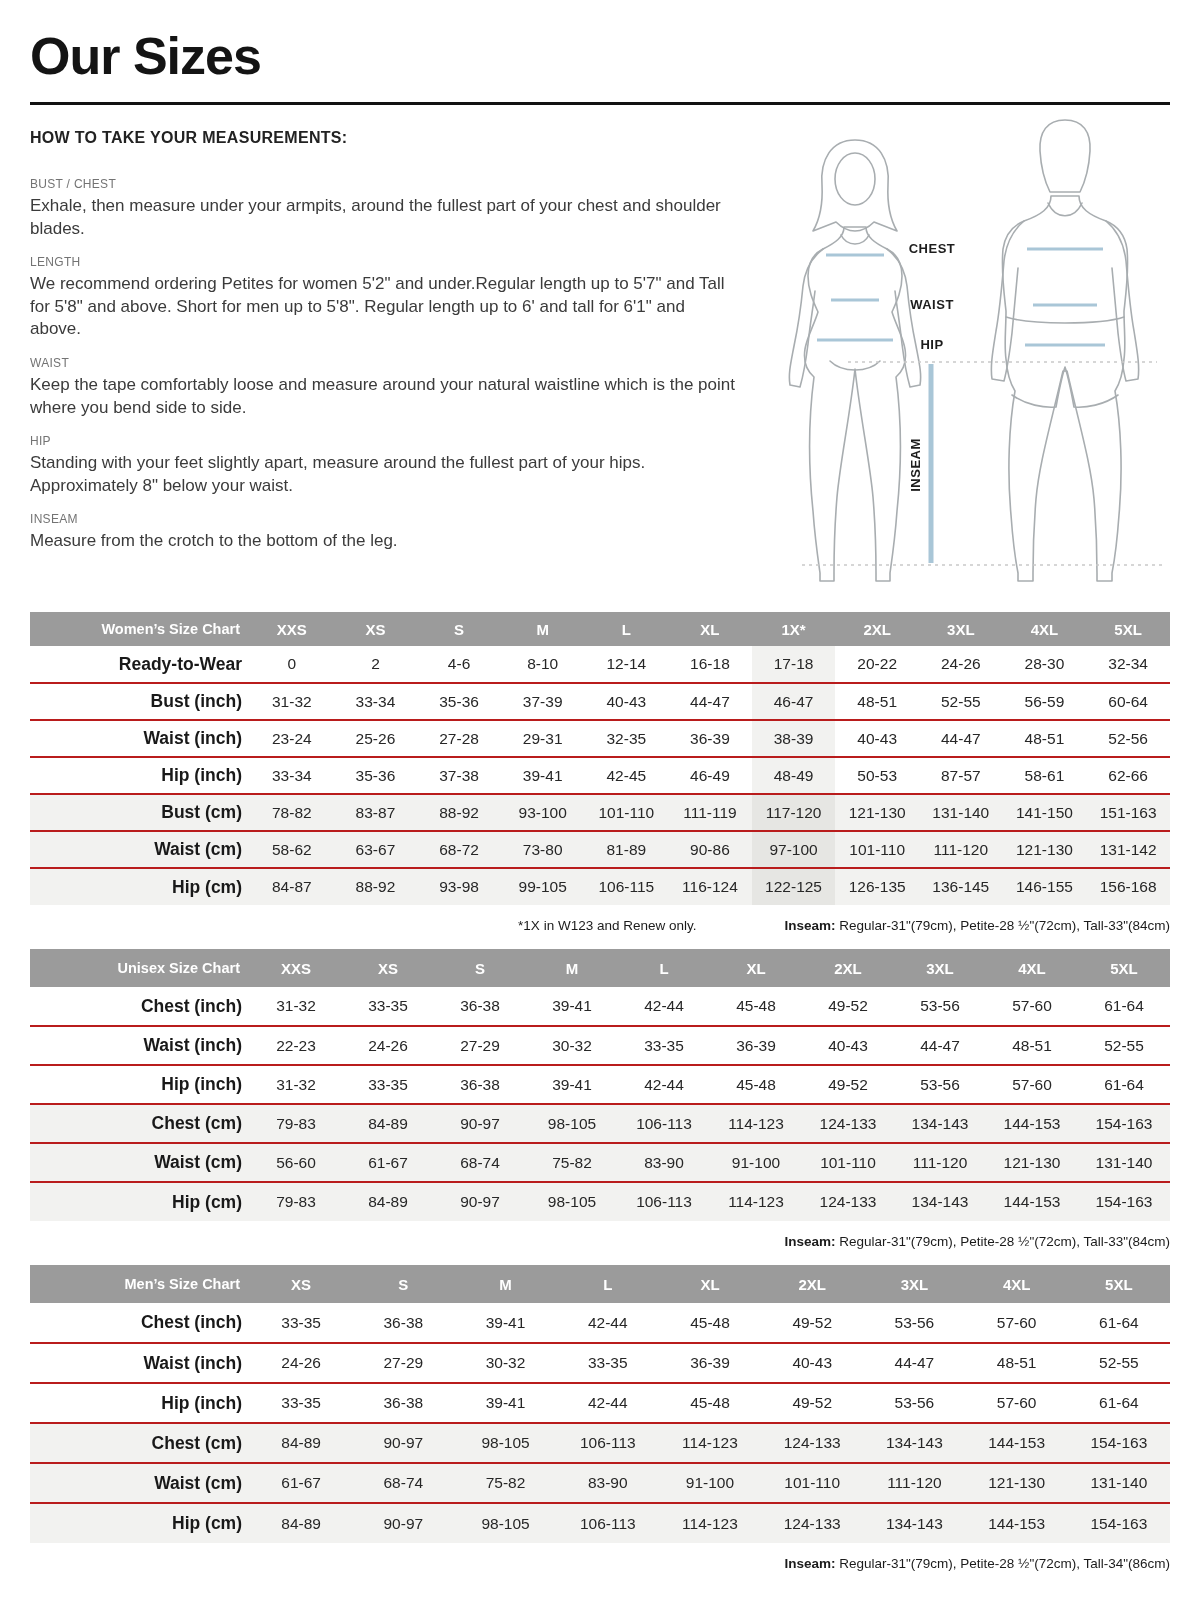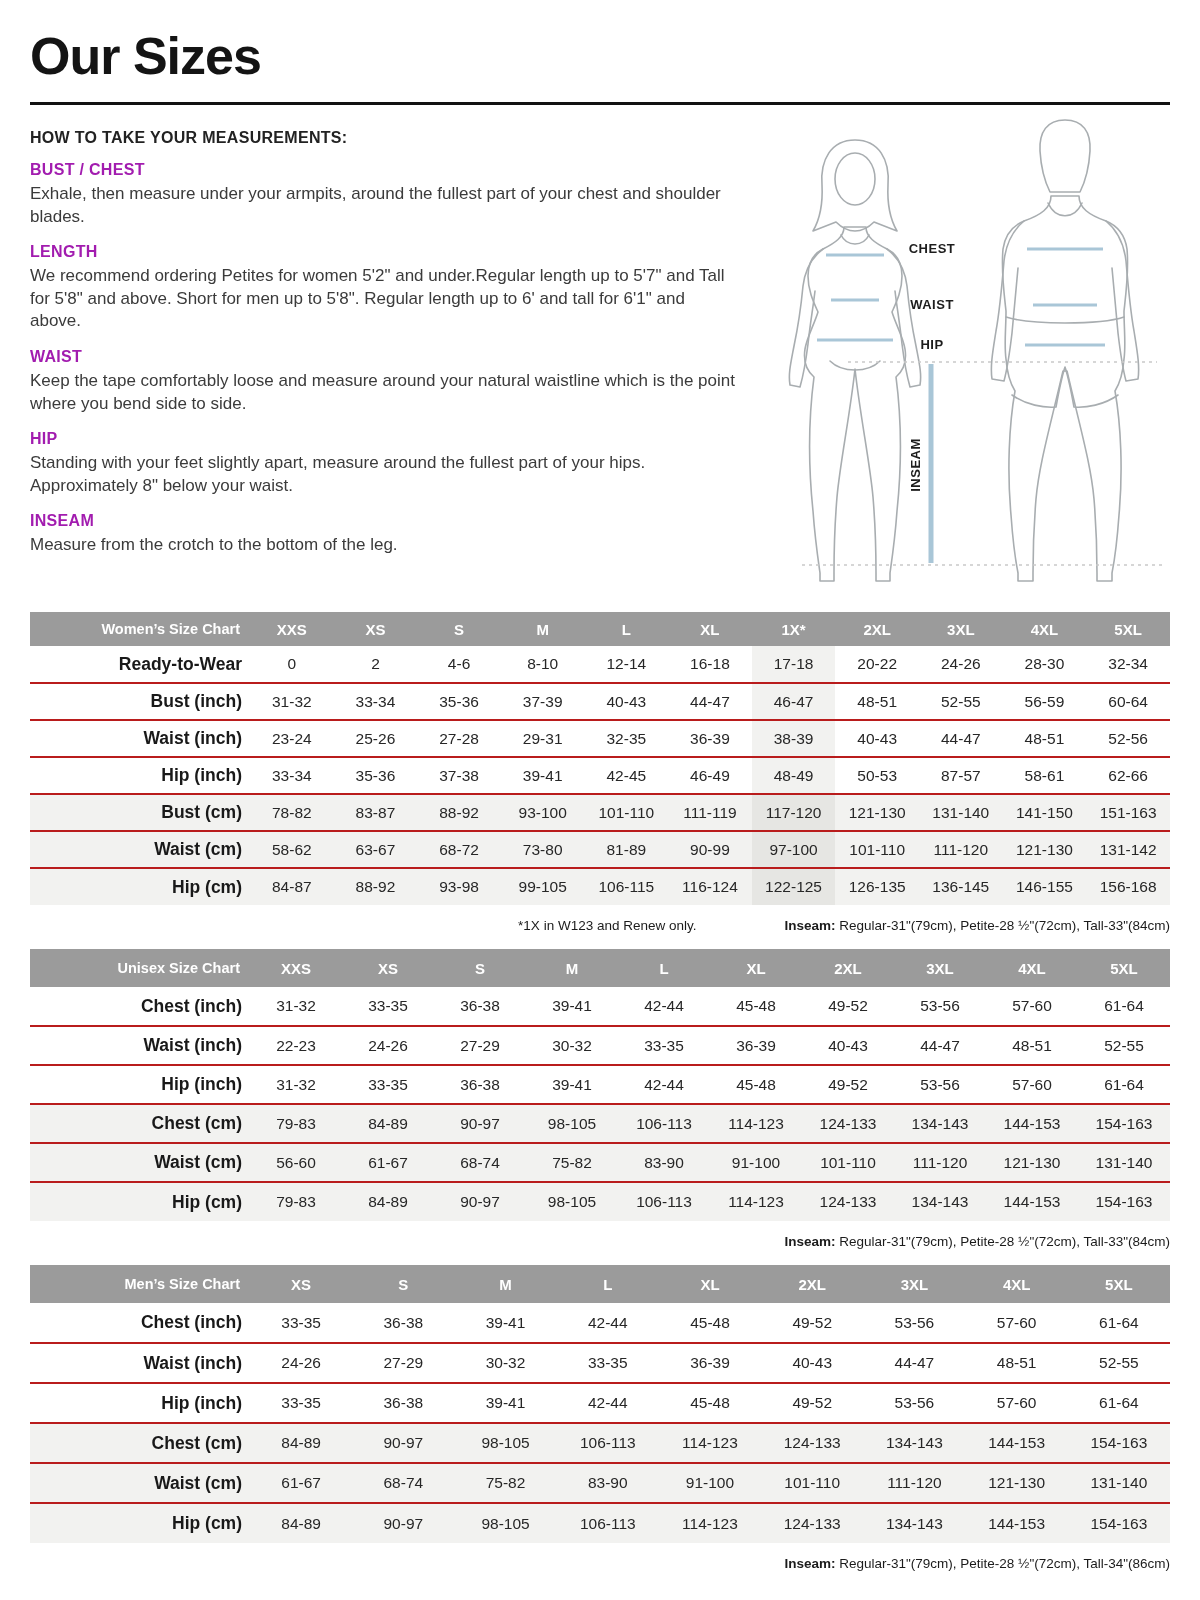--- a/index.html
+++ b/index.html
@@ -5,23 +5,23 @@
   * { margin:0; padding:0; box-sizing:border-box; }
   html,body { background:#ffffff; }
   body { font-family:"Liberation Sans", sans-serif; color:#1d1d1d; }
   .page { width:1200px; height:1600px; background:#fff; padding:26px 30px 0 30px; overflow:hidden; }
 
   h1.page-title { font-size:52px; font-weight:800; letter-spacing:-1px; color:#141414; margin-bottom:16px; }
   .title-rule { border:none; border-top:3px solid #111; margin-bottom:24px; }
 
   .top { display:flex; justify-content:space-between; align-items:flex-start; }
   .instructions { width:720px; }
-  .instr-heading { font-size:16px; font-weight:700; letter-spacing:.3px; margin-bottom:14px; color:#222; }
+  .instr-heading { font-size:16px; font-weight:700; letter-spacing:.3px; margin-bottom:30px; color:#222; }
   .section { margin-bottom:15px; }
-  .section-title { font-size:16px; font-weight:700; letter-spacing:.3px; margin-bottom:4px; color:#a21caf; }
+  .section-title { font-size:12px; font-weight:400; letter-spacing:.3px; margin-bottom:4px; color:#737373; }
   .section-body { font-size:17px; line-height:1.33; color:#3b3b3b; max-width:708px; }
 
   .figure { width:420px; flex:none; margin-top:-14px; }
   .figure svg { display:block; }
   .outline { fill:none; stroke:#a8adb0; stroke-width:1.6; stroke-linecap:round; stroke-linejoin:round; }
   .measure { stroke:#a9c6d7; stroke-width:3; }
   .dash { stroke:#c9c9c9; stroke-width:1.5; stroke-dasharray:3,4; }
   .inseam-bar { stroke:#a9c6d7; stroke-width:5; }
   .fig-label { font-family:"Liberation Sans", sans-serif; font-size:13px; font-weight:700; fill:#1d1d1d; letter-spacing:.5px; }
 
@@ -210,21 +210,21 @@
               <td>141-150</td>
               <td>151-163</td>
             </tr>
             <tr class="shaded">
               <th>Waist (cm)</th>
               <td>58-62</td>
               <td>63-67</td>
               <td>68-72</td>
               <td>73-80</td>
               <td>81-89</td>
-              <td>90-99</td>
+              <td>90-86</td>
               <td class="hl">97-100</td>
               <td>101-110</td>
               <td>111-120</td>
               <td>121-130</td>
               <td>131-142</td>
             </tr>
             <tr class="shaded">
               <th>Hip (cm)</th>
               <td>84-87</td>
               <td>88-92</td>

